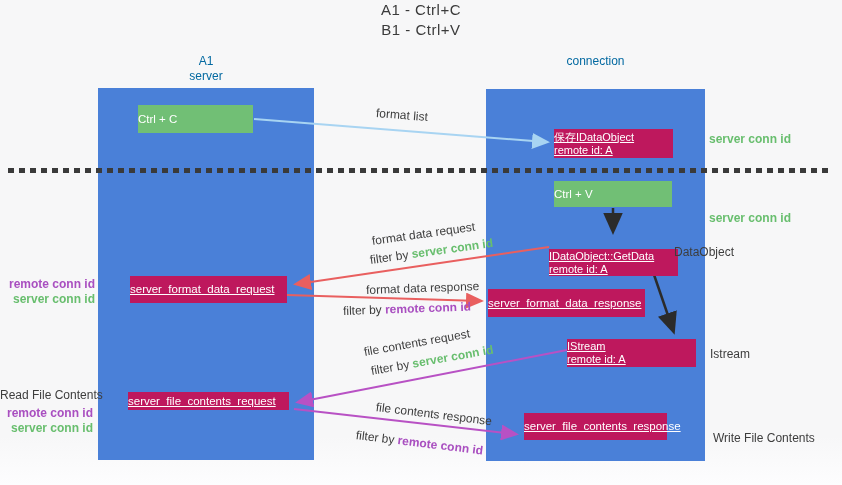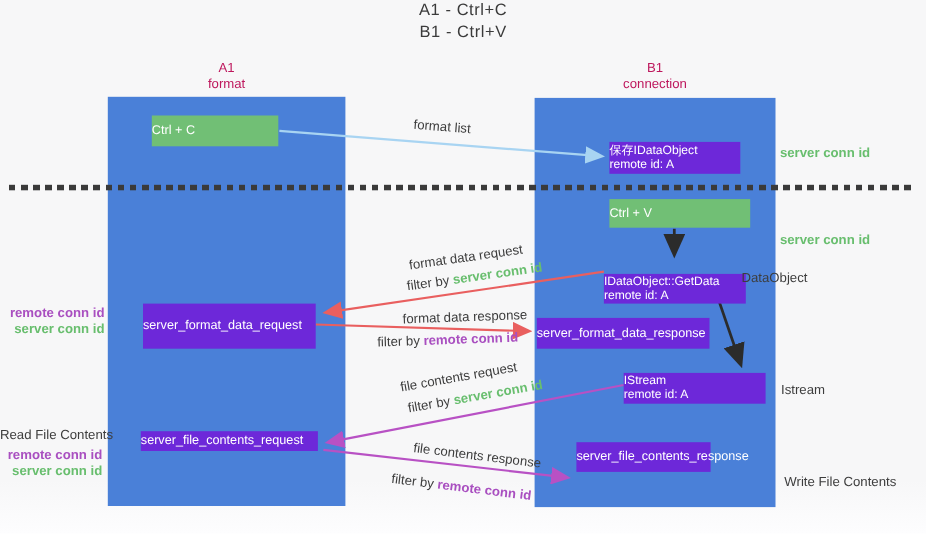--- a/index.html
+++ b/index.html
@@ -9,32 +9,32 @@
     background:linear-gradient(#f7f7f8 90%,#fdfdfe);
     position:relative;overflow:hidden;
     color:#3d3d3d;
   }
   .abs{position:absolute;}
   .title{
     left:0;top:8;width:842px;text-align:center;
     font-size:15px;line-height:20px;color:#3b3b3b;letter-spacing:.5px;
   }
   .col-header{
-    top:54px;text-align:center;font-size:12px;line-height:15px;color:#be185d;
+    top:54px;text-align:center;font-size:12px;line-height:15px;color:#0369a1;
   }
   .lifeline{
     background:#4A80D8;
   }
   .node{
     display:flex;flex-direction:column;justify-content:center;align-items:flex-start;
     color:#ffffff;font-size:11.5px;line-height:13px;text-align:center;
     box-sizing:border-box;
   }
   .node.green{background:#71BF75;}
-  .node.orange{background:#6d28d9;}
+  .node.orange{background:#be185d;text-decoration:underline;}
   .dotted-line{
     left:8px;top:168px;width:822px;height:5px;
     background:repeating-linear-gradient(90deg,#3a3a3a 0 6px,transparent 6px 11px);
   }
   .arrow-label{
     font-size:12px;white-space:nowrap;color:#3d3d3d;transform-origin:left center;
   }
   .margin-label{
     font-size:12px;white-space:nowrap;color:#3d3d3d;
   }
@@ -46,24 +46,23 @@
 </head>
 <body>
 
 <div class="abs title">
   <div>A1 - Ctrl+C</div>
   <div>B1 - Ctrl+V</div>
 </div>
 
 <div class="abs col-header" style="left:98px;width:216px;">
   <div>A1</div>
-  <div>format</div>
+  <div>server</div>
 </div>
 <div class="abs col-header" style="left:486px;width:219px;">
-  <div>B1</div>
   <div>connection</div>
 </div>
 
 <div class="abs lifeline" style="left:98px;top:88px;width:216px;height:372px;"></div>
 <div class="abs lifeline" style="left:486px;top:89px;width:219px;height:372px;"></div>
 
 <div class="abs dotted-line"></div>
 
 <svg class="overlay" width="842" height="485" viewBox="0 0 842 485">
   <defs>
@@ -91,47 +90,47 @@
 
 <div class="abs node green" style="left:138px;top:105px;width:115px;height:28px;">
   <div>Ctrl + C</div>
 </div>
 
 <div class="abs node orange" style="left:554px;top:129px;width:119px;height:29px;font-size:11px;">
   <div>保存IDataObject</div>
   <div>remote id: A</div>
 </div>
 
-<div class="abs node green" style="left:554px;top:181px;width:128px;height:26px;">
+<div class="abs node green" style="left:554px;top:181px;width:118px;height:26px;">
   <div>Ctrl + V</div>
 </div>
 
 <div class="abs node orange" style="left:549px;top:238px;width:129px;height:27px;font-size:11px;margin-top:11px;">
   <div>IDataObject::GetData</div>
   <div>remote id: A</div>
 </div>
 
-<div class="abs node orange" style="left:130px;top:276px;width:157px;height:41px;">
+<div class="abs node orange" style="left:130px;top:276px;width:157px;height:27px;">
   <div>server_format_data_request</div>
 </div>
 
 <div class="abs node orange" style="left:488px;top:289px;width:157px;height:28px;">
   <div>server_format_data_response</div>
 </div>
 
 <div class="abs node orange" style="left:567px;top:339px;width:129px;height:28px;font-size:11px;">
   <div>IStream</div>
   <div>remote id: A</div>
 </div>
 
 <div class="abs node orange" style="left:128px;top:392px;width:161px;height:18px;">
   <div>server_file_contents_request</div>
 </div>
 
-<div class="abs node orange" style="left:524px;top:402px;width:122px;height:27px;">
+<div class="abs node orange" style="left:524px;top:413px;width:143px;height:27px;">
   <div>server_file_contents_response</div>
 </div>
 
 <div class="abs arrow-label" style="left:376px;top:106px;transform:rotate(4.5deg);">format list</div>
 
 <div class="abs arrow-label" style="left:372px;top:234px;transform:rotate(-8deg);">format data request</div>
 <div class="abs arrow-label" style="left:370px;top:253px;transform:rotate(-8deg);">
   <span>filter by </span><span class="green-text">server conn id</span>
 </div>
 

